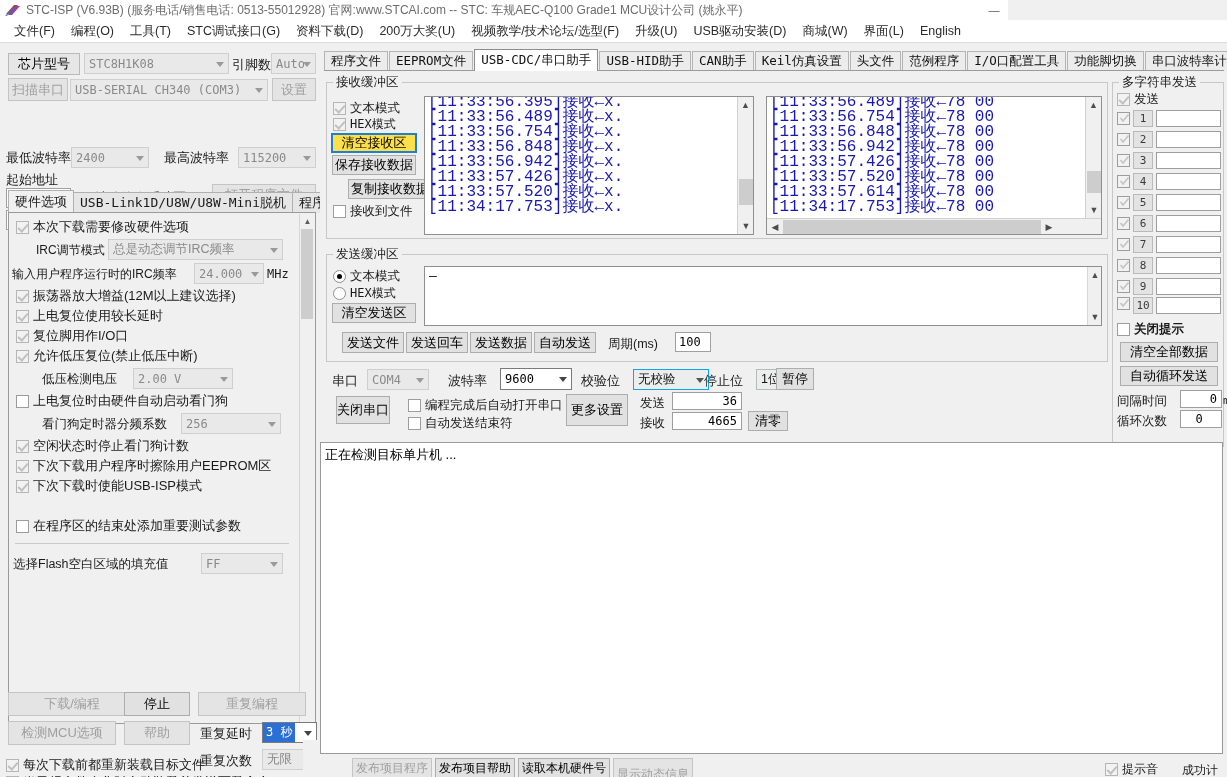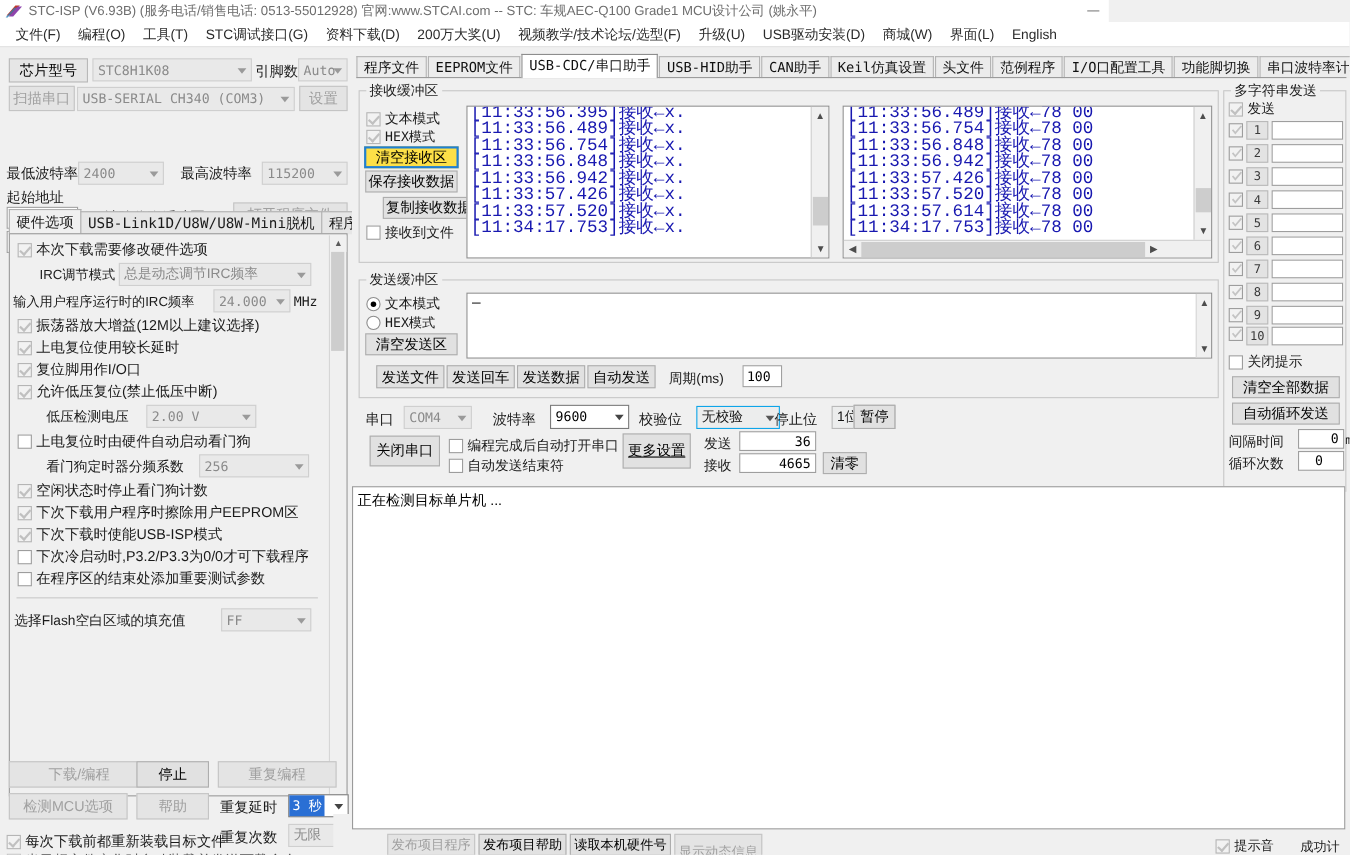--- a/index.html
+++ b/index.html
@@ -381,24 +381,20 @@
         <span class="ctext">空闲状态时停止看门狗计数</span>
       </div>
       <div class="cb dis" style="position:absolute;left:7px;top:244px;">
         <span class="box checked"></span>
         <span class="ctext">下次下载用户程序时擦除用户EEPROM区</span>
       </div>
       <div class="cb dis" style="position:absolute;left:7px;top:264px;">
         <span class="box checked"></span>
         <span class="ctext">下次下载时使能USB-ISP模式</span>
       </div>
-      <div class="cb" style="position:absolute;left:7px;top:284px;">
-        <span class="box"></span>
-        <span class="ctext">下次冷启动时,P3.2/P3.3为0/0才可下载程序</span>
-      </div>
       <div class="cb" style="position:absolute;left:7px;top:304px;">
         <span class="box"></span>
         <span class="ctext">在程序区的结束处添加重要测试参数</span>
       </div>
 
       <div class="divider-h" style="left:6px;top:330px;width:274px;"></div>
 
       <div class="lbl" style="position:absolute;left:4px;top:343px;font-size:12.5px;">选择Flash空白区域的填充值</div>
       <div class="combo" style="position:absolute;left:192px;top:340px;width:82px;">
         <span>FF</span>
@@ -570,32 +566,32 @@
     <div class="lbl" style="position:absolute;left:384px;top:328px;">停止位</div>
     <div class="combo enabled" style="position:absolute;left:436px;top:325px;width:58px;background:#eceded;border:1px solid #b9b9b9;color:#111;">
       <span style="font-family:'Liberation Sans',sans-serif;font-size:12.5px;">1位</span>
       <span class="arrow" style="border-top-color:#555;"></span>
     </div>
 
     <div class="btn" style="position:absolute;left:456px;top:324px;width:38px;height:22px;" style2="" hidden=""></div>
 
     <div class="btn" style="position:absolute;left:456px;top:324px;width:38px;height:22px;">暂停</div>
 
-    <div class="btn" style="position:absolute;left:16px;top:352px;width:64px;height:28px;">关闭串口</div>
+    <div class="btn" style="position:absolute;left:16px;top:352px;width:54px;height:28px;">关闭串口</div>
 
     <div class="cb" style="position:absolute;left:88px;top:353px;">
       <span class="box"></span>
       <span class="ctext" style="font-size:12.5px;">编程完成后自动打开串口</span>
     </div>
     <div class="cb" style="position:absolute;left:88px;top:371px;">
       <span class="box"></span>
       <span class="ctext" style="font-size:12.5px;">自动发送结束符</span>
     </div>
 
-    <div class="btn" style="position:absolute;left:246px;top:350px;width:62px;height:32px;text-decoration:underline;">更多设置</div>
+    <div class="btn" style="position:absolute;left:246px;top:350px;width:62px;height:32px;">更多设置</div>
 
     <div class="lbl" style="position:absolute;left:320px;top:351px;font-size:12.5px;">发送</div>
     <div class="num-input" style="position:absolute;left:352px;top:348px;width:70px;">36</div>
     <div class="lbl" style="position:absolute;left:320px;top:371px;font-size:12.5px;">接收</div>
     <div class="num-input" style="position:absolute;left:352px;top:368px;width:70px;">4665</div>
     <div class="btn" style="position:absolute;left:428px;top:367px;width:40px;height:20px;">清零</div>
 
     <div class="msbox" style="left:792px;top:38px;width:112px;height:365px;">
       <span class="group-title">多字符串发送</span>
     </div>
@@ -693,21 +689,21 @@
               <path d="M1.5 5 L4 8 L9.5 1.5" stroke="#c4c4c4" stroke-width="1.6" fill="none"></path>
             </svg>
           </span>
         <span class="mini-num">10</span>
         <span class="mini-input" style="margin-left:3px;width:58px;"></span>
       </div>
     </div>
 
     <div class="cb" style="position:absolute;left:797px;top:277px;">
       <span class="box"></span>
-      <span class="ctext" style="font-size:12.5px;">关闭提示</span>
+      <span class="ctext" style="font-size:12.5px;font-weight:bold;">关闭提示</span>
     </div>
     <div class="btn" style="position:absolute;left:800px;top:298px;width:98px;height:20px;">清空全部数据</div>
     <div class="btn" style="position:absolute;left:800px;top:322px;width:98px;height:20px;">自动循环发送</div>
 
     <div class="lbl" style="position:absolute;left:797px;top:349px;font-size:12.5px;">间隔时间</div>
     <div class="num-input" style="position:absolute;left:860px;top:346px;width:42px;">0</div>
     <div class="lbl-sm" style="position:absolute;left:903px;top:350px;font-size:11px;font-family:'DejaVu Sans Mono',monospace;">ms</div>
 
     <div class="lbl" style="position:absolute;left:797px;top:369px;font-size:12.5px;">循环次数</div>
     <div class="num-input" style="position:absolute;left:860px;top:366px;width:42px;justify-content:center;">0</div>

